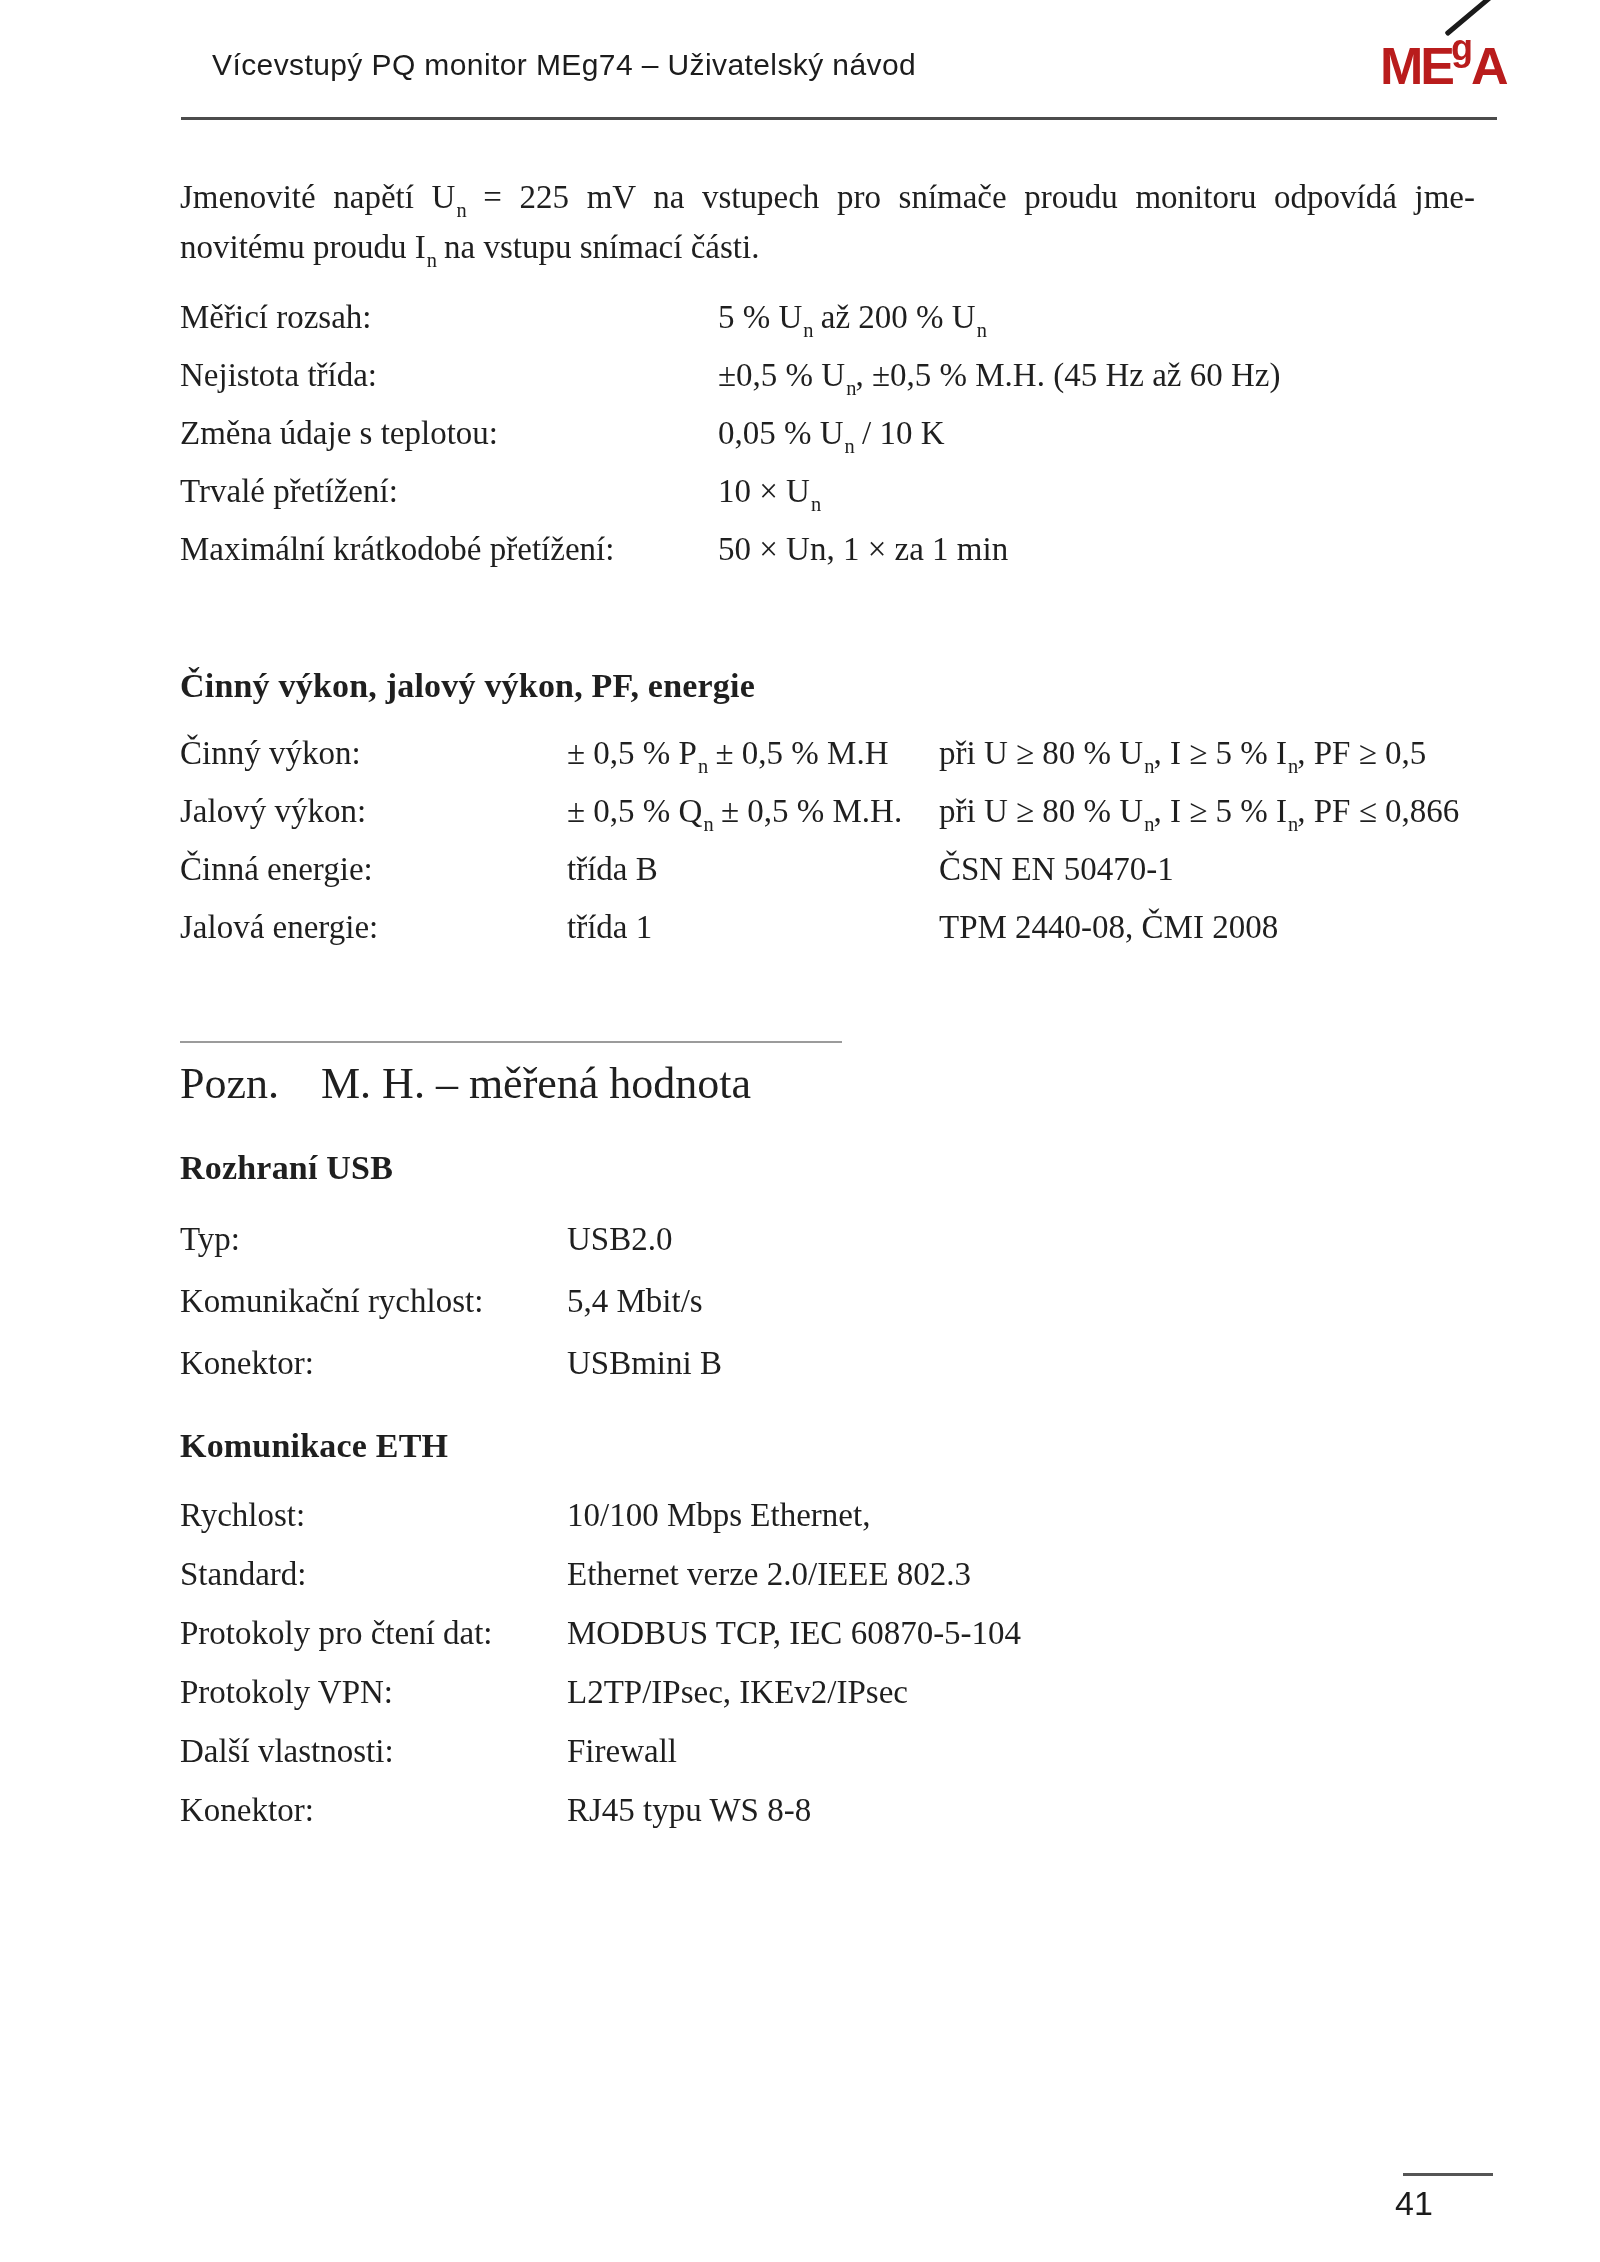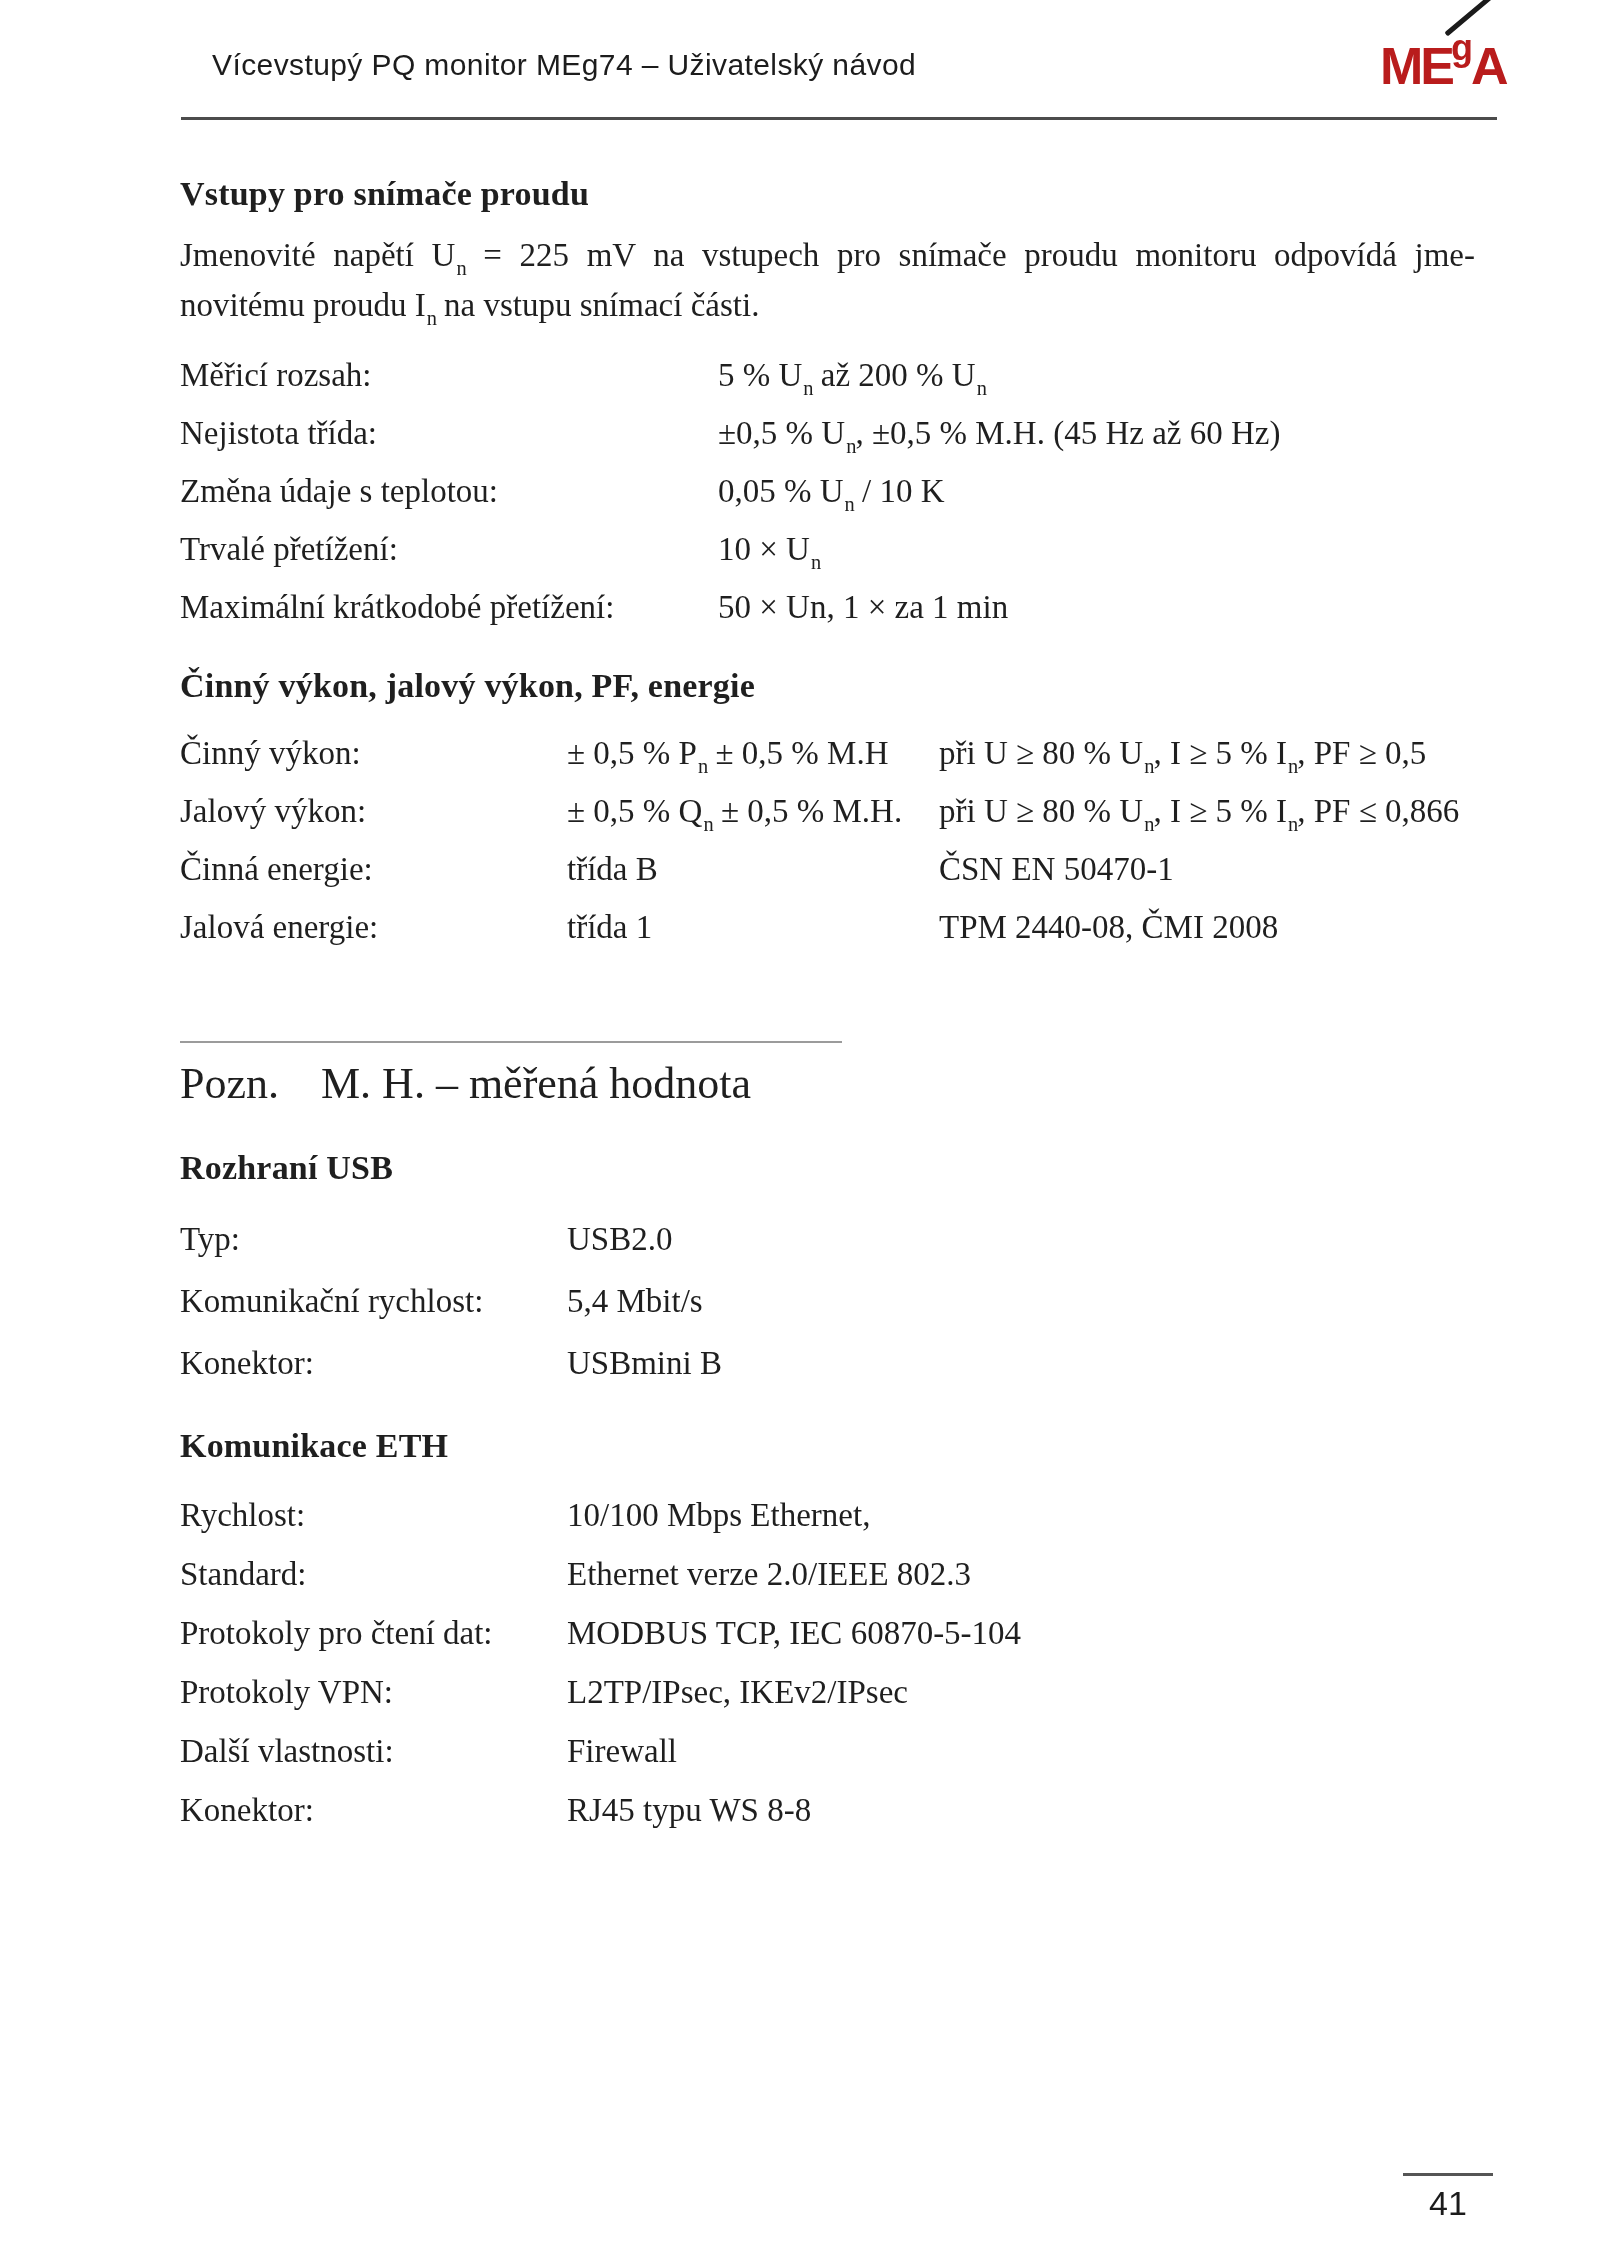--- a/index.html
+++ b/index.html
@@ -56,38 +56,37 @@
   
   .note-divider {
     position:absolute; left:180px; top:1041px; width:662px; height:2px;
     background:var(--divider-color, #9b9b9b);
   }
   .note { position:absolute; left:180px; top:1062px; font-size:44px; line-height:44px; }
   .note-label { margin-right:42px; }
   
   .footer-rule { position:absolute; left:1403px; top:2173px; width:90px; height:3px; background:#555; }
   .footer-page {
-    position:absolute; left:1395px; top:2184px; width:106px; text-align:center;
+    position:absolute; left:1395px; top:2184px; width:106px; text-align:left;
     font-family:"Liberation Sans", sans-serif; font-size:34px; color:#1b1b1b;
   }
 </style>
 </head>
 <body>
 
 <div class="page">
 
   <div class="header-title">Vícevstupý PQ monitor MEg74 – Uživatelský návod</div>
   <div class="logo">
     <span class="logo-me">ME</span><span class="logo-g">g</span><span class="logo-a">A</span>
     <span class="logo-slash"></span>
   </div>
   <div class="header-rule"></div>
 
   <div class="sec" id="sec0">
-    <h2 class="sec-heading">Vstupy pro snímače proudu</h2>
     <div class="intro">
       <div class="intro-line stretch">Jmenovité napětí U<sub>n</sub> = 225 mV na vstupech pro snímače proudu monitoru odpovídá jme-</div>
       <div class="intro-line">novitému proudu I<sub>n</sub> na vstupu snímací části.</div>
     </div>
     <div class="rows">
         <div class="row">
           <span class="cell label">Měřicí rozsah:</span>
           <span class="cell value">5 % U<sub>n</sub> až 200 % U<sub>n</sub></span>
         </div>
         <div class="row">

